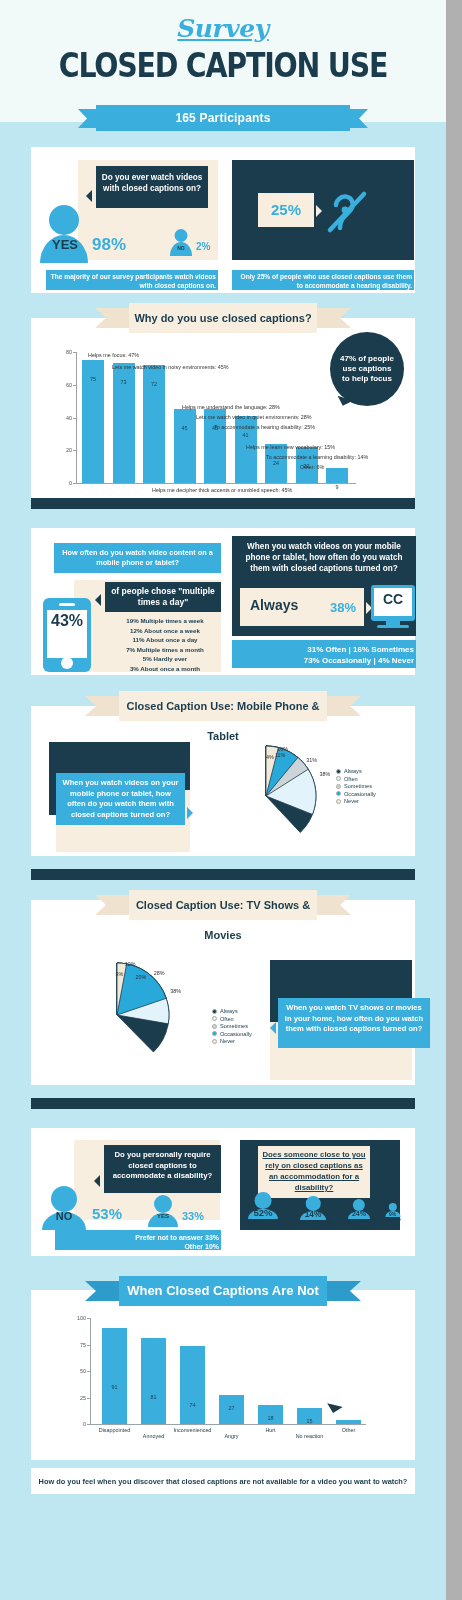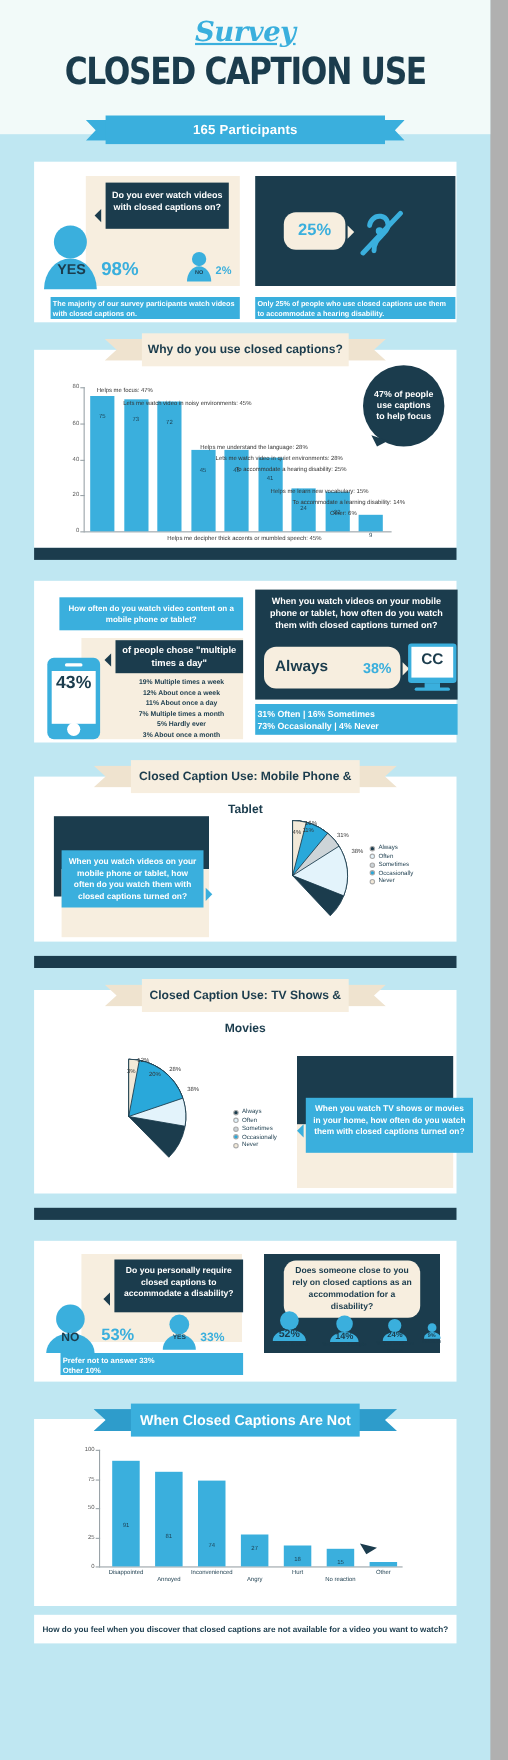--- a/index.html
+++ b/index.html
@@ -39,30 +39,30 @@
   .ribbon .tail-l { left: 0; clip-path: polygon(0 0,100% 0,100% 100%,0 100%,9px 50%); }
   .ribbon .tail-r { right: 0; clip-path: polygon(0 0,100% 0,calc(100% - 9px) 50%,100% 100%,0 100%); }
 
   
   .card { position: absolute; background: #ffffff; }
   .panel-dark { background: #1b3c4d; }
   .panel-cream { background: #f7eedf; }
 
   .cap-bar {
     background: #3aafdd; color: #fff; font-size: 6.6px; font-weight: bold;
-    text-align: left; line-height: 1.35; padding: 3px 2px;
+    text-align: right; line-height: 1.35; padding: 3px 2px;
   }
 
   
   .bub-dark {
     background: #1b3c4d; color: #fff; font-weight: bold; text-align: center;
     position: relative;
   }
   .bub-blue { background: #3aafdd; color: #fff; font-weight: bold; text-align: center; }
-  .bub-cream { background: #f7eedf; color: #1b3c4d; font-weight: bold; text-align: center; border-radius: 11px; }
+  .bub-cream { background: #f7eedf; color: #1b3c4d; font-weight: bold; text-align: center; }
 
   .tail-dark-l::after {
     content:""; position:absolute; left:-10px; bottom:6px;
     border:6px solid transparent; border-right-color:#1b3c4d; border-left:0;
   }
 
   
   .ban { position: absolute; height: 30px; }
   .ban .bd { position:absolute; left:34px; top:0; height:30px; background:#f7eedf;
     color:#1b3c4d; font-weight:bold; font-size:11px; text-align:center; line-height:30px; width: calc(100% - 68px);}
@@ -390,21 +390,21 @@
   </div>
   <div style="position:absolute;left:148px;top:1213px;width:30px;text-align:center;color:#1b3c4d;font-size:6px;font-weight:bold;">YES</div>
   <div style="position:absolute;left:182px;top:1210px;color:#3aafdd;font-size:11px;font-weight:bold;">33%</div>
 
   <div class="cap-bar" style="position:absolute;left:55px;top:1230px;width:166px;height:20px;font-size:7px;">
     <div>Prefer not to answer 33%</div>
     <div>Other 10%</div>
   </div>
 
   <div class="panel-dark" style="position:absolute;left:240px;top:1140px;width:160px;height:90px;"></div>
-  <div class="bub-cream" style="position:absolute;left:258px;top:1146px;width:124px;height:52px;font-size:7.8px;padding:4px 4px;line-height:1.4;">
+  <div class="bub-cream" style="position:absolute;left:258px;top:1146px;width:112px;height:52px;font-size:7.8px;padding:4px 4px;line-height:1.4;text-decoration:underline;">
     <span>Does someone close to you rely on closed captions as an accommodation for a disability?</span>
   </div>
   <div id="s6people">
       <div class="person" style="position: absolute; left: 248px; top: 1192px; width: 30px; height: 27px;">
         <div class="head" style="top:0;width:16.8px;height:16.8px;"></div>
                  <div class="body" style="top:16.8px;width:30px;height:10.5px;"></div>
       </div>
       <div style="position: absolute; left: 248px; top: 1207px; width: 30px; text-align: center; color: rgb(27, 60, 77); font-weight: bold; font-size: 9.6px;">52%</div>
       <div style="position: absolute; left: 240px; top: 1219.6px; width: 46px; text-align: center; color: rgb(27, 60, 77); font-size: 4.6px; line-height: 1.3;">Not that I know of</div>
       <div class="person" style="position: absolute; left: 300px; top: 1196px; width: 26px; height: 23.4px;">

